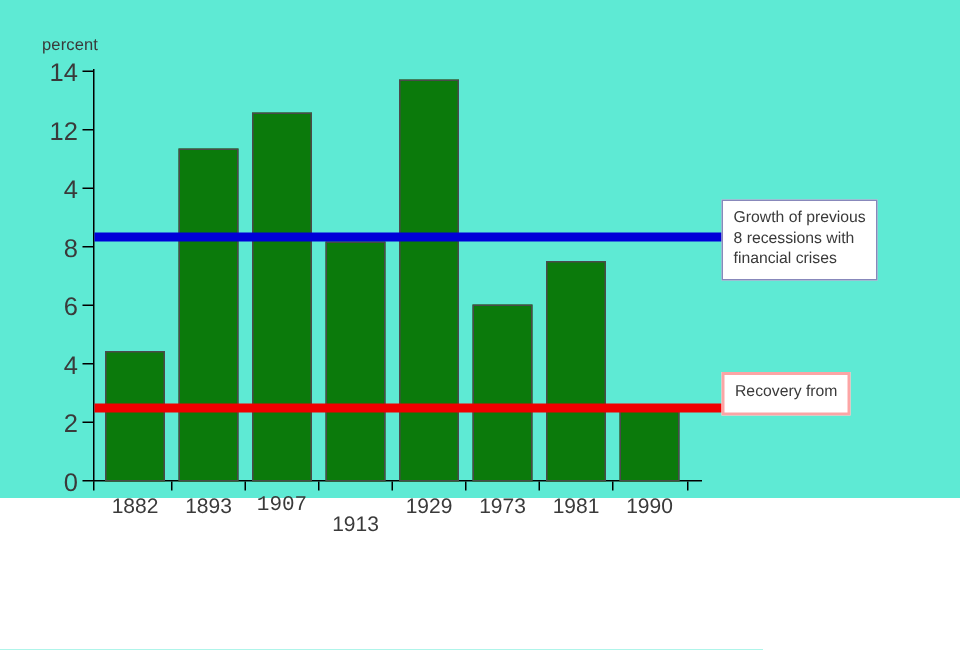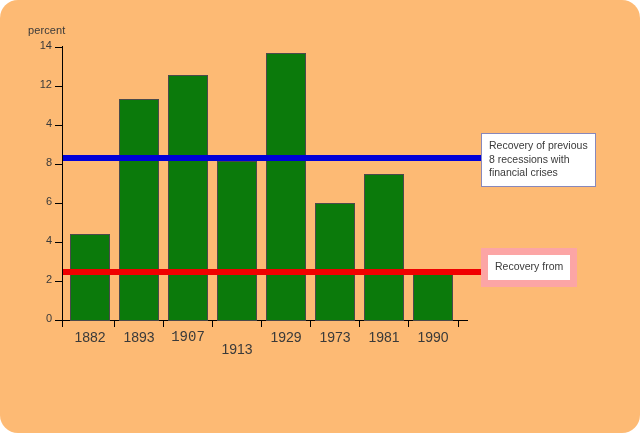--- a/index.html
+++ b/index.html
@@ -9,23 +9,22 @@
   body {
     width: 640px;
     height: 433px;
     background: #ffffff;
     font-family: "Liberation Sans", sans-serif;
     overflow: hidden;
   }
   #figure {
     position: relative;
     width: 640px;
-    height: 433px;
-    background: #fdba74;
-    border-radius: 18px;
+    height: 332px;
+    background: #5eead4;
   }
 
   
   #unit-label {
     position: absolute;
     left: 28px;
     top: 24px;
     font-size: 11px;
     color: #3a3a3a;
     letter-spacing: 0.1px;
@@ -62,21 +61,21 @@
     left: -7px;
     width: 7px;
     height: 1px;
     background: #000000;
   }
   .y-tick-label {
     position: absolute;
     right: 100%;
     top: -8px;
     margin-right: 3px;
-    font-size: 11px;
+    font-size: 17px;
     color: #3a3a3a;
     white-space: nowrap;
   }
 
   .x-tick {
     position: absolute;
     bottom: -6px;
     width: 1px;
     height: 6px;
     background: #000000;
@@ -120,21 +119,21 @@
     font-size: 10.5px;
     line-height: 13.5px;
     color: #3a3a3a;
     white-space: nowrap;
     box-sizing: border-box;
   }
   #callout-average {
     border: 1px solid #8888bb;
   }
   #callout-recovery {
-    border: 7px solid #fca5a5;
+    border: 2px solid #fca5a5;
   }
 
   
   #caption {
     position: absolute;
     left: 0;
     top: 352px;
     width: 640px;
     text-align: center;
     font-size: 12px;
@@ -209,21 +208,21 @@
     <div class="x-tick-label" style="left:273px;">1973</div>
     <div class="x-tick-label" style="left:322px;">1981</div>
     <div class="x-tick-label" style="left:371px;">1990</div>
 
   </div>
 
   <div class="ref-line" id="ref-line-average" style="left: 63px; top: 154.964px; width: 422px; background: rgb(0, 0, 216);"></div>
   <div class="ref-line" id="ref-line-recovery" style="left: 63px; top: 268.893px; width: 422px; background: rgb(240, 0, 0);"></div>
 
   <div class="callout" id="callout-average" style="left:481px; top:133px;">
-    <div>Recovery of previous</div>
+    <div>Growth of previous</div>
     <div>8 recessions with</div>
     <div>financial crises</div>
   </div>
 
   <div class="callout" id="callout-recovery" style="left:481px; top:248px;">
     <div>Recovery from</div>
   </div>
 
 
 </div>

